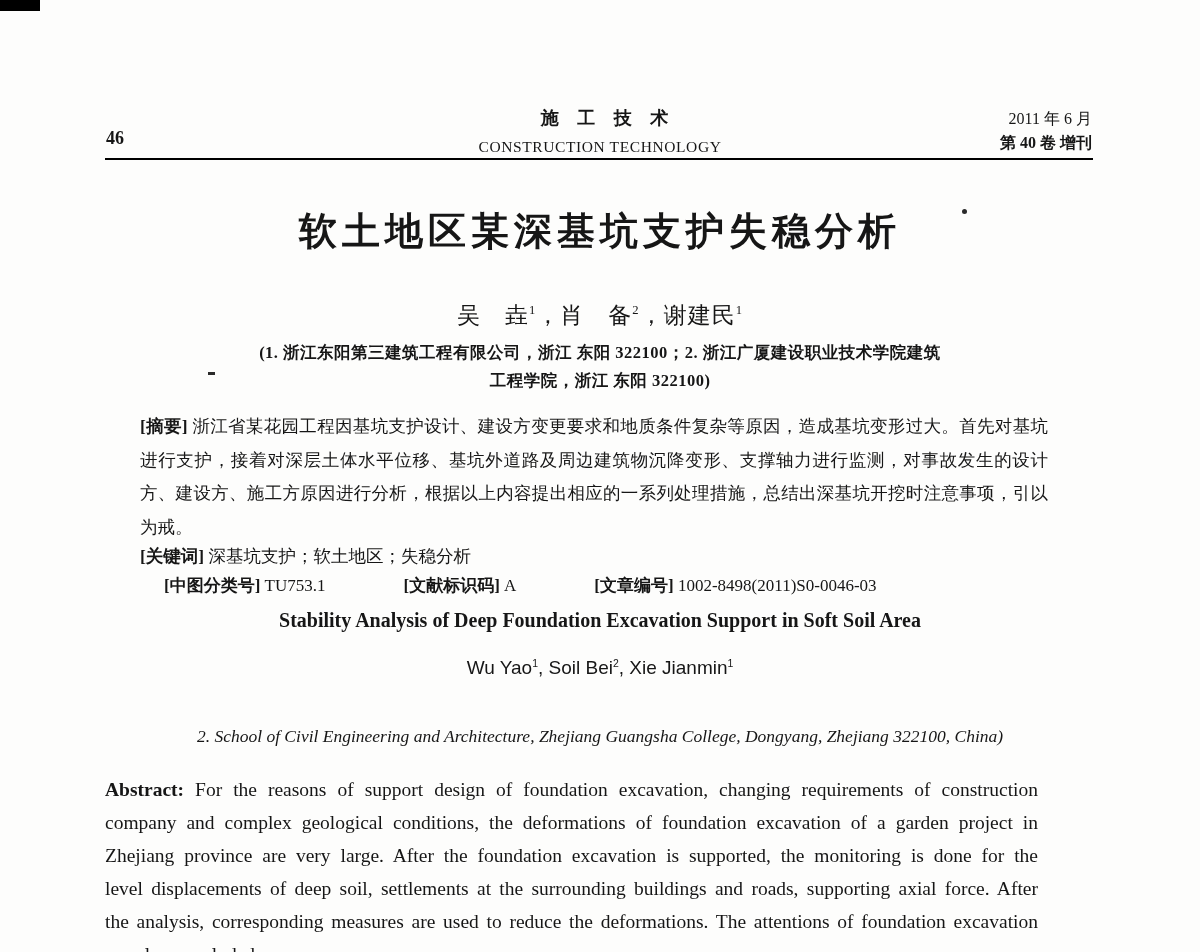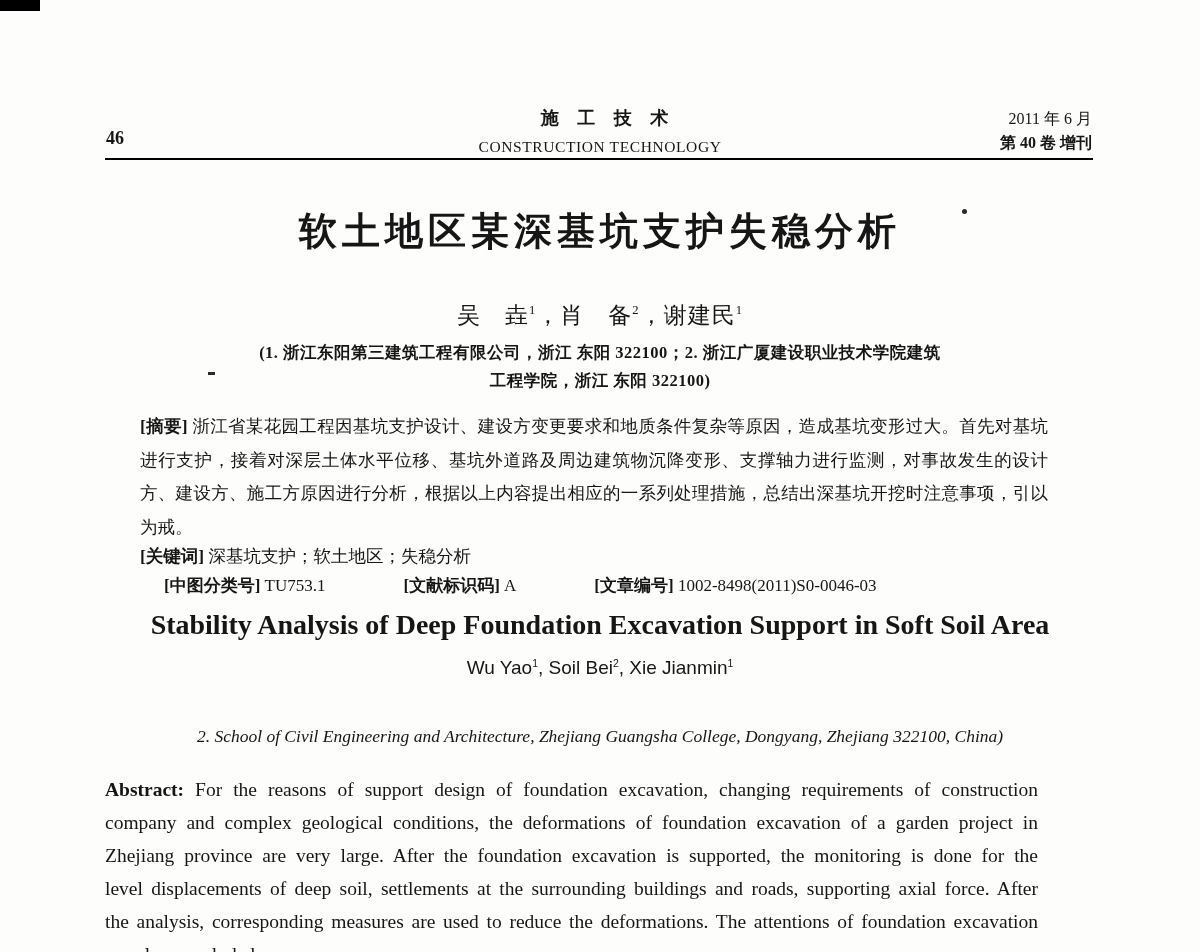--- a/index.html
+++ b/index.html
@@ -38,21 +38,21 @@
   .affil-zh-2 { top: 370px; }
 
   .meta { left: 140px; right: 152px; margin-left: 24px; }
   .abstract-zh { top: 410px; font-size: 17.5px; line-height: 33.5px; text-align: justify; margin: 0; }
   .lbl { font-weight: bold; }
   .keywords { top: 544px; font-size: 17.5px; margin: 0; }
   .clc { top: 574px; font-size: 17px; display: flex; gap: 78px; }
   .clc .seg { white-space: nowrap; }
 
   
-  .title-en { top: 609px; font-size: 28px; font-weight: bold; }
+  .title-en { top: 609px; font-size: 20px; font-weight: bold; }
   .authors-en { top: 657px; font-size: 19px; font-family: "Liberation Sans", "DejaVu Sans", sans-serif; }
   .affil-en { font-size: 17.5px; font-style: italic; }
   .affil-en-1 { top: 695px; }
   .affil-en-2 { top: 726px; }
 
   .abstract-en {
     top: 773px; left: 105px; right: 162px;
     font-size: 19.5px; line-height: 33px;
     text-align: justify; word-spacing: 2.5px; margin: 0;
   }

